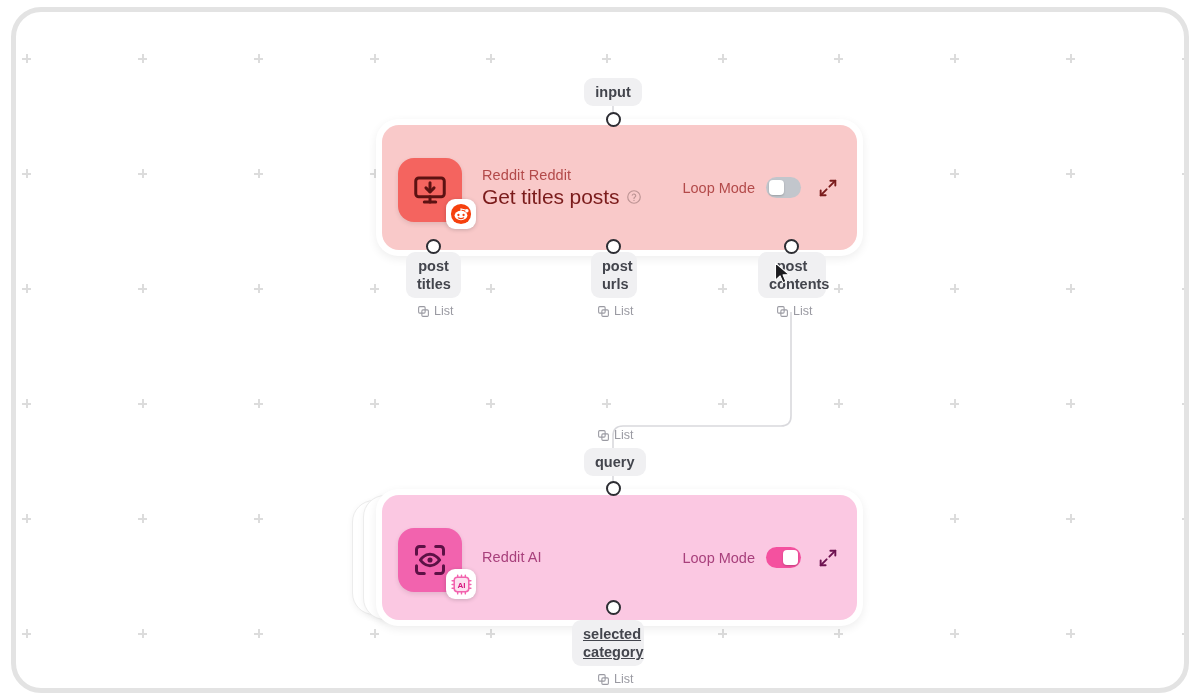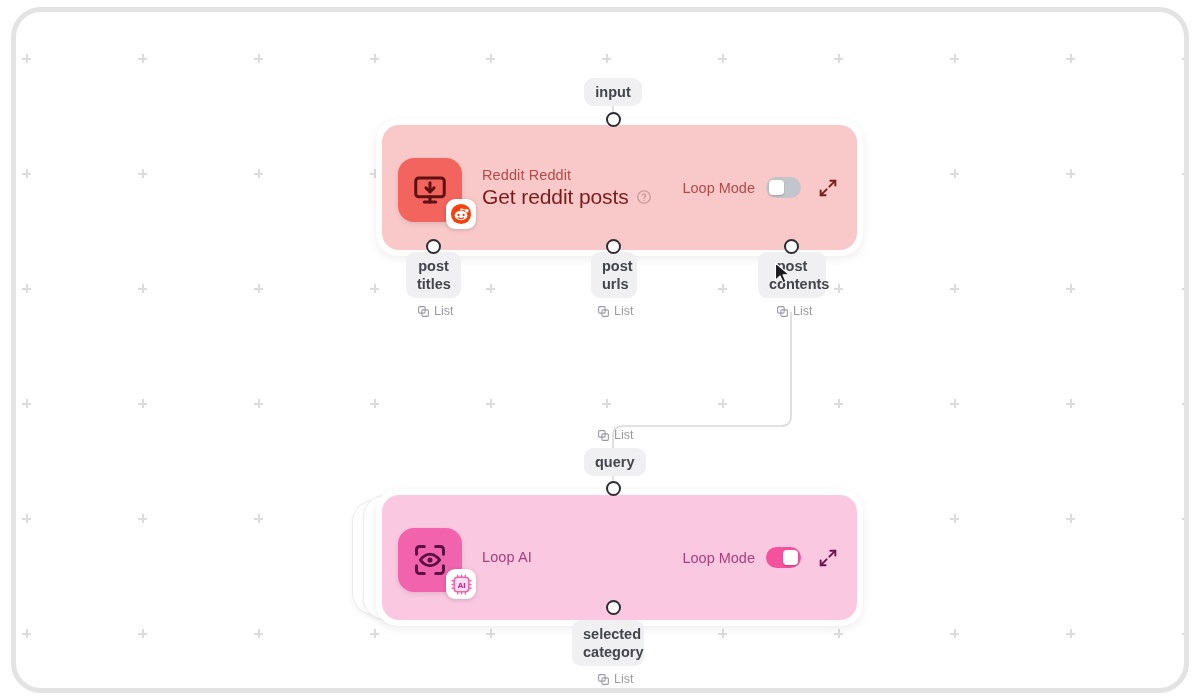--- a/index.html
+++ b/index.html
@@ -321,21 +321,21 @@
               <path d="M9 16.1 q3 1.9 6 0" stroke="#f6400d" stroke-width="1.1" fill="none" stroke-linecap="round"></path>
               <circle cx="18.4" cy="8.4" r="1.9" fill="#ffffff"></circle>
               <path d="M12 8.6 L12 6.5 L16.9 7.6" stroke="#ffffff" stroke-width="1.2" fill="none" stroke-linecap="round"></path>
             </svg>
           </div>
         </div>
 
         <div class="node-text">
           <div class="node-subtitle" style="color:#b34a4a;">Reddit Reddit</div>
           <div class="node-title-row">
-            <span class="node-title" style="color:#7a1b1b;">Get reddit posts</span>
+            <span class="node-title" style="color:#7a1b1b;">Get titles posts</span>
             <span style="display:flex;">
               <svg class="help-icon" viewBox="0 0 24 24" fill="none" stroke="#8d6a6a" stroke-width="1.8">
                 <circle cx="12" cy="12" r="9.4"></circle>
                 <path d="M9.4 9.2 a2.7 2.7 0 0 1 5.2 .9 c0 1.9 -2.6 2.3 -2.6 4" stroke-linecap="round"></path>
                 <circle cx="12" cy="17.1" r="0.95" fill="#8d6a6a" stroke="none"></circle>
               </svg>
             </span>
           </div>
         </div>
 
@@ -438,21 +438,21 @@
                   <path d="M19.6 12 H21.8"></path>
                   <path d="M19.6 16 H21.8"></path>
               </g>
               <rect x="4.4" y="4.4" width="15.2" height="15.2" rx="3.4" fill="#fce0ef" stroke="#f263ae" stroke-width="1.6"></rect>
               <text x="12" y="15.4" font-family="Liberation Sans, sans-serif" font-size="8.4" font-weight="700" fill="#d6157f" text-anchor="middle">AI</text>
             </svg>
           </div>
         </div>
 
         <div class="node-text">
-          <div class="node-subtitle" style="color:#a8407c;">Loop AI</div>
+          <div class="node-subtitle" style="color:#a8407c;">Reddit AI</div>
         </div>
 
         <div class="loop-group">
           <span class="loop-label" style="color:#a8407c;">Loop Mode</span>
           <div class="toggle on">
             <div class="knob"></div>
           </div>
         </div>
 
         <div class="expand-btn">
@@ -465,21 +465,21 @@
         </div>
       </div>
     </div>
   </div>
 
   <div class="port" style="left:590px; top:469px;"></div>
   <div class="port" style="left:590px; top:588px;"></div>
 
   <div class="port-label" style="left:568px; top:436px; min-width:58px;">query</div>
 
-  <div class="port-label" style="left:556px; top:608px; width:72px;">selected
+  <div class="port-label" style="left:556px; top:608px; width:72px;text-decoration:underline;">selected
 category</div>
   <div class="type-tag" style="left:581px; top:660px;">
     <svg width="13" height="13" viewBox="0 0 24 24" fill="none" stroke="#9a9aa2" stroke-width="2">
       <rect x="3" y="3" width="12" height="12" rx="2"></rect>
       <rect x="9" y="9" width="12" height="12" rx="2"></rect>
     </svg>
     <span>List</span>
   </div>
 
   <div id="mouse-cursor" style="left:758px; top:250px;">

